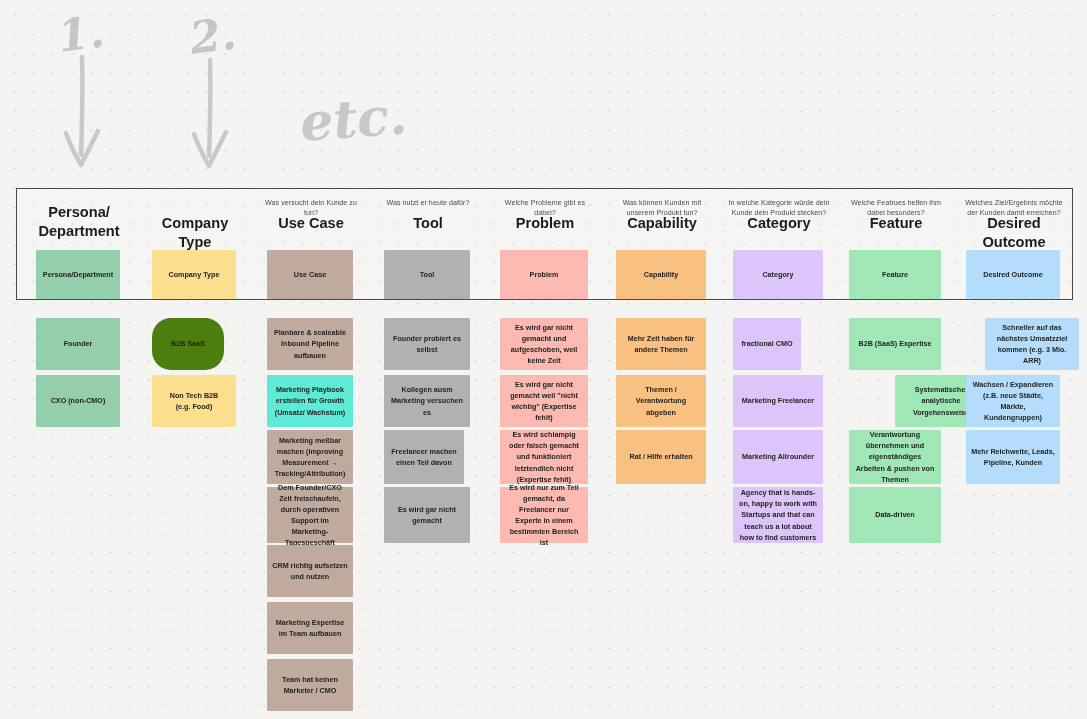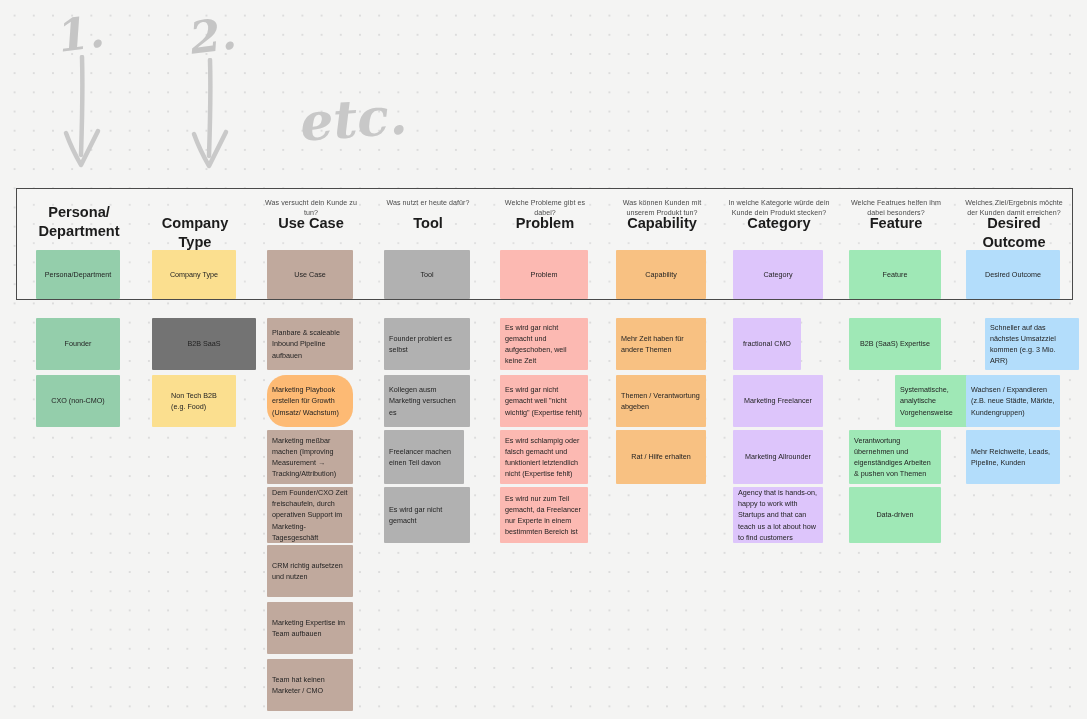--- a/index.html
+++ b/index.html
@@ -52,24 +52,26 @@
   .hdr-t{
     position:absolute;top:25px;left:0;width:100%;
     text-align:center;font-size:14.6px;font-weight:700;color:#1c1c1c;
     line-height:1.3;
   }
   .hdr-t.two{top:14px;}
   
   .card{
     position:absolute;
     display:flex;align-items:center;justify-content:center;
+    text-align:center;
     font-size:7.2px;line-height:1.55;
     color:#232323;
     padding:3px 5px;box-sizing:border-box;
     border-radius:1px;
+    font-weight:bold;
   }
 </style>
 </head>
 <body>
 
 <div id="canvas"></div>
 
 <div class="annot annot-num" style="left:58px;top:12px;">1.</div>
 <svg class="arrow" style="left:60px;top:55px;" width="46" height="115" viewBox="0 0 46 115">
   <path d="M22 2 C23 35, 22 70, 21 100" stroke="#c9c9c9" stroke-width="4.5" fill="none" stroke-linecap="round"></path>
@@ -126,31 +128,31 @@
 
 <div id="cards-layer">
     <div class="card" style="left: 36px; top: 250px; width: 84px; height: 49px; background: rgb(148, 206, 171);">Persona/Department</div>
     <div class="card" style="left: 36px; top: 318px; width: 84px; height: 52px; background: rgb(148, 206, 171);">
       <span>Founder</span>
     </div>
     <div class="card" style="left: 36px; top: 375px; width: 84px; height: 52px; background: rgb(148, 206, 171);">
       <span>CXO (non-CMO)</span>
     </div>
     <div class="card" style="left: 152px; top: 250px; width: 84px; height: 49px; background: rgb(251, 223, 143);">Company Type</div>
-    <div class="card" style="left: 152px; top: 318px; width: 104px; height: 52px; background: #737373;">
+    <div class="card" style="left: 152px; top: 318px; width: 72px; height: 52px; background: #4d7c0f; border-radius: 19px;">
       <span>B2B SaaS</span>
     </div>
     <div class="card" style="left: 152px; top: 375px; width: 84px; height: 52px; background: rgb(251, 223, 143);">
       <span>Non Tech B2B<br>(e.g. Food)</span>
     </div>
     <div class="card" style="left: 267px; top: 250px; width: 86px; height: 49px; background: rgb(192, 169, 157);">Use Case</div>
     <div class="card" style="left: 267px; top: 318px; width: 86px; height: 52px; background: rgb(192, 169, 157);">
       <span>Planbare &amp; scaleable Inbound Pipeline aufbauen</span>
     </div>
-    <div class="card" style="left: 267px; top: 375px; width: 86px; height: 52px; background: #fdba74; border-radius: 19px;">
+    <div class="card" style="left: 267px; top: 375px; width: 86px; height: 52px; background: #5eead4;">
       <span>Marketing Playbook erstellen für Growth (Umsatz/ Wachstum)</span>
     </div>
     <div class="card" style="left: 267px; top: 430px; width: 86px; height: 54px; background: rgb(192, 169, 157);">
       <span>Marketing meßbar machen (Improving Measurement → Tracking/Attribution)</span>
     </div>
     <div class="card" style="left: 267px; top: 487px; width: 86px; height: 56px; background: rgb(192, 169, 157);">
       <span>Dem Founder/CXO Zeit freischaufeln, durch operativen Support im Marketing-Tagesgeschäft</span>
     </div>
     <div class="card" style="left: 267px; top: 545px; width: 86px; height: 52px; background: rgb(192, 169, 157);">
       <span>CRM richtig aufsetzen und nutzen</span>

